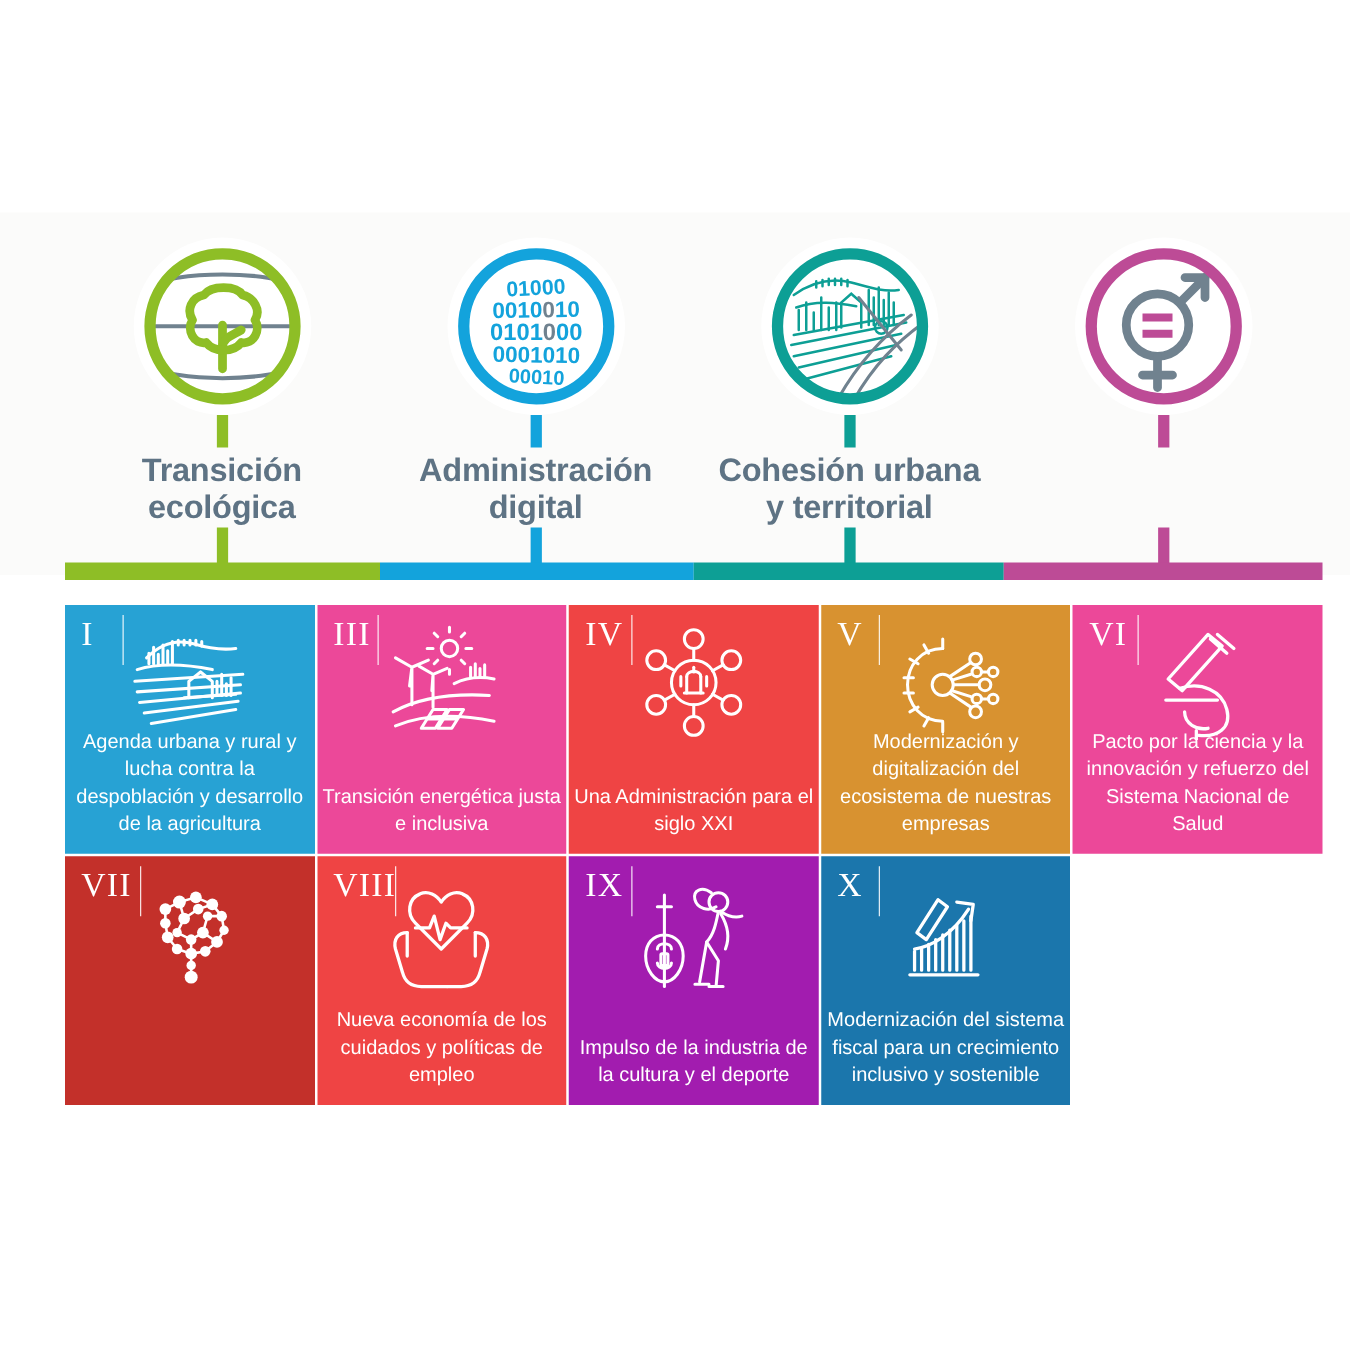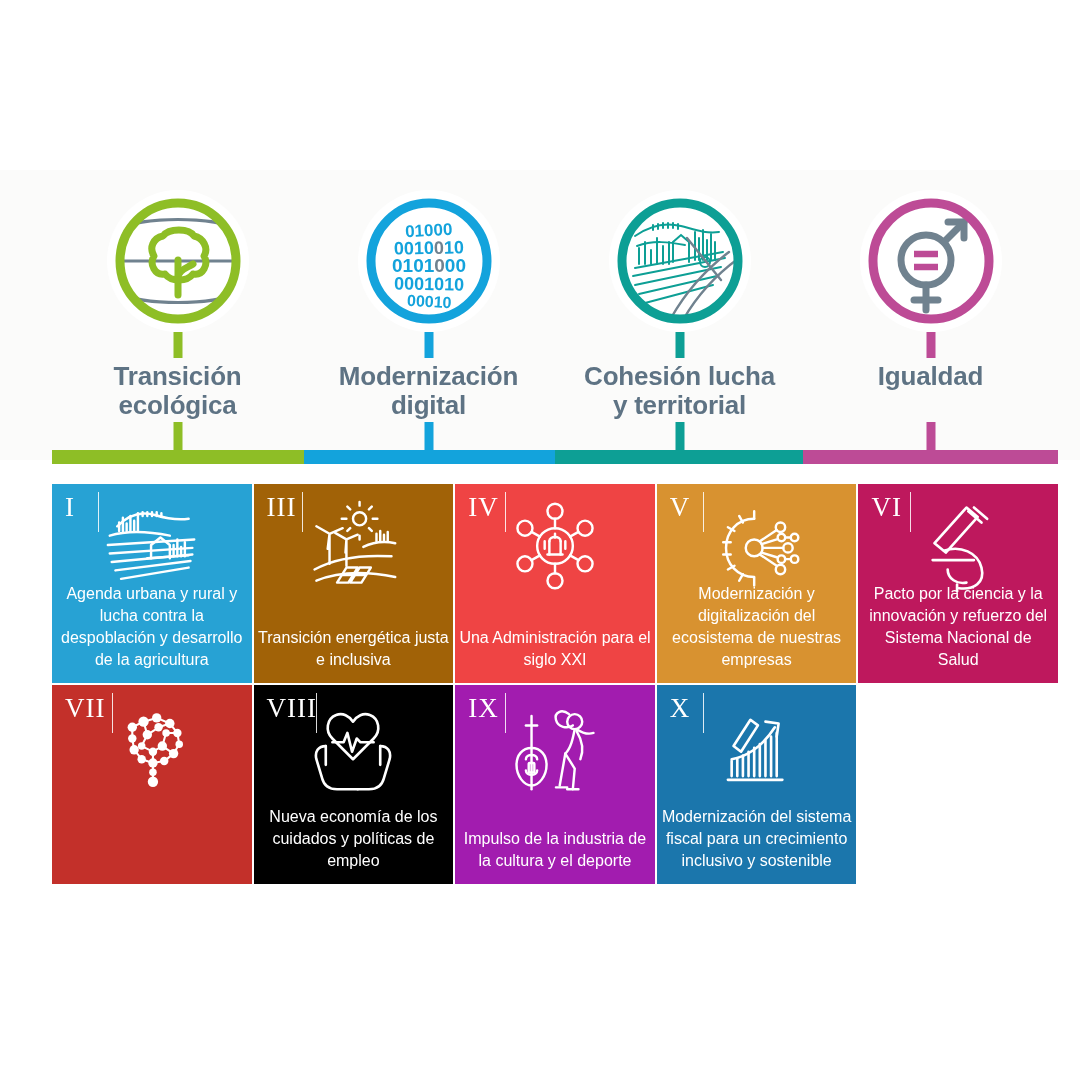--- a/index.html
+++ b/index.html
@@ -194,21 +194,21 @@
             <text x="71" y="64" font-size="18" fill="#13a3dc" transform="rotate(-1 71 64)">0010<tspan fill="#70828f">0</tspan>10</text>
             <text x="71" y="82" font-size="19" fill="#13a3dc">0101<tspan fill="#70828f">0</tspan>00</text>
             <text x="71" y="100" font-size="18" fill="#13a3dc" transform="rotate(1 71 100)">0001010</text>
             <text x="71" y="117" font-size="16" fill="#13a3dc" transform="rotate(3 71 117)">00010</text>
           </g>
           <circle cx="71" cy="71" r="58" fill="none" stroke="#13a3dc" stroke-width="9"></circle>
         </svg>
       </div>
       <div class="pillar-stem stem-top" style="background:#13a3dc"></div>
       <div class="pillar-label">
-        <div>Modernización</div>
+        <div>Administración</div>
         <div>digital</div>
       </div>
       <div class="pillar-stem stem-bottom" style="background:#13a3dc"></div>
     </div>
 
     <div class="pillar" style="left:502px;">
       <div class="pillar-circle">
         <svg viewBox="0 0 142 142">
           <defs>
               <clipPath id="cg3">
@@ -232,21 +232,21 @@
           <g clip-path="url(#cg3)" fill="none" stroke="#70828f" stroke-width="2.4" stroke-linecap="round">
             <path d="M78 48 l34 42"></path>
             <path d="M62 128 C78 100 96 80 120 62"></path>
             <path d="M74 130 C90 102 108 84 130 68"></path>
           </g>
           <circle cx="71" cy="71" r="58" fill="none" stroke="#0d9f95" stroke-width="9"></circle>
         </svg>
       </div>
       <div class="pillar-stem stem-top" style="background:#0d9f95"></div>
       <div class="pillar-label">
-        <div>Cohesión lucha</div>
+        <div>Cohesión urbana</div>
         <div>y territorial</div>
       </div>
       <div class="pillar-stem stem-bottom" style="background:#0d9f95"></div>
     </div>
 
     <div class="pillar" style="left:753px;">
       <div class="pillar-circle">
         <svg viewBox="0 0 142 142">
           <g fill="none" stroke="#70828f" stroke-width="7" stroke-linecap="round" stroke-linejoin="round">
             <circle cx="66" cy="70" r="25"></circle>
@@ -257,21 +257,20 @@
           </g>
           <g stroke="#bd4b96" stroke-width="6.5" stroke-linecap="butt">
             <path d="M54 64 L78 64"></path>
             <path d="M54 77 L78 77"></path>
           </g>
           <circle cx="71" cy="71" r="58" fill="none" stroke="#bd4b96" stroke-width="9"></circle>
         </svg>
       </div>
       <div class="pillar-stem stem-top" style="background:#bd4b96"></div>
       <div class="pillar-label">
-        <div>Igualdad</div>
       </div>
       <div class="pillar-stem stem-bottom" style="background:#bd4b96"></div>
     </div>
   </div>
 
   <div class="colorbar">
     <div class="colorbar-seg" style="background:#8ebe26;width:25%"></div>
     <div class="colorbar-seg" style="background:#13a3dc;width:25%"></div>
     <div class="colorbar-seg" style="background:#0d9f95;width:24.7%"></div>
     <div class="colorbar-seg" style="background:#bd4b96;width:25.3%"></div>
@@ -297,21 +296,21 @@
             <path d="M54 62 l0 -14 l10 -8 l10 8 l0 14"></path>
             <path d="M78 60 l0 -12 M82 60 l0 -18 M86 60 l0 -10 M90 60 l0 -15"></path>
             <path d="M50 62 l44 -3"></path>
           </g>
         </svg>
       </div>
       <div class="cell-text">Agenda urbana y rural y lucha contra la despoblación y desarrollo de la agricultura</div>
     </div>
 
 
-    <div class="cell" style="background:#a16207">
+    <div class="cell" style="background:#ec4899">
       <div class="cell-num">III</div>
       <div class="cell-divider" style="left:48px"></div>
       <div class="cell-icon">
         <svg viewBox="0 0 110 98">
           <g fill="none" stroke="#ffffff" stroke-width="2.6" stroke-linecap="round" stroke-linejoin="round">
             <circle cx="62" cy="20" r="7"></circle>
             <path d="M62 6 l0 -4 M62 38 l0 4 M48 20 l-5 0 M76 20 l5 0 M52 10 l-3 -3 M72 30 l3 3 M72 10 l3 -3 M52 30 l-3 3"></path>
             <path d="M30 68 l0 -32 M30 36 l-14 -8 M30 36 l14 -6 M30 36 l-2 16"></path>
             <path d="M48 70 l0 -28 M48 42 l-12 -7 M48 42 l12 -5 M48 42 l-1 14"></path>
             <path d="M80 44 l0 -8 M84 44 l0 -11 M88 44 l0 -7 M92 44 l0 -10"></path>
@@ -369,21 +368,21 @@
             <circle cx="81" cy="63" r="4"></circle>
             <circle cx="95" cy="40" r="4"></circle>
             <circle cx="95" cy="63" r="4"></circle>
             <path d="M85 40 l6 0 M85 63 l6 0"></path>
           </g>
         </svg>
       </div>
       <div class="cell-text">Modernización y digitalización del ecosistema de nuestras empresas</div>
     </div>
 
-    <div class="cell" style="background:#be185d">
+    <div class="cell" style="background:#ec4899">
       <div class="cell-num">VI</div>
       <div class="cell-divider" style="left:52px"></div>
       <div class="cell-icon">
         <svg viewBox="0 0 110 98">
           <g fill="none" stroke="#ffffff" stroke-width="2.8" stroke-linecap="round" stroke-linejoin="round">
             <path d="M66 12 l14 12 M72 8 l14 12"></path>
             <path d="M76 18 l-34 38 l-12 -10 l34 -38 Z"></path>
             <path d="M40 54 C58 48 76 56 80 72 C84 88 72 96 56 94"></path>
             <path d="M28 64 l44 0"></path>
             <path d="M44 74 C44 84 54 90 64 88"></path>
@@ -421,21 +420,21 @@
               <circle cx="70" cy="34" r="4"></circle>
             <circle cx="44" cy="48" r="4"></circle>
               <circle cx="56" cy="54" r="4.5"></circle>
             <circle cx="56" cy="76" r="4"></circle>
               <circle cx="56" cy="86" r="5.5"></circle>
           </g>
         </svg>
       </div>
     </div>
 
-    <div class="cell" style="background:#000000">
+    <div class="cell" style="background:#ef4444">
       <div class="cell-num">VIII</div>
       <div class="cell-divider" style="left:62px"></div>
       <div class="cell-icon">
         <svg viewBox="0 0 110 98">
           <g fill="none" stroke="#ffffff" stroke-width="2.8" stroke-linecap="round" stroke-linejoin="round">
             <path d="M55 62 L33 40 C25 32 27 19 37 15 C44 12 51 16 55 22 C59 16 66 12 73 15 C83 19 85 32 77 40 Z"></path>
             <path d="M33 44 l12 0 l4 -10 l5 20 l5 -14 l4 4 l14 0"></path>
             <path d="M26 48 C18 48 14 54 16 62 l6 20 C24 90 30 94 38 94 l22 0"></path>
             <path d="M26 48 l0 20"></path>
             <path d="M84 48 C92 48 96 54 94 62 l-6 20 C86 90 80 94 72 94 l-12 0"></path>

